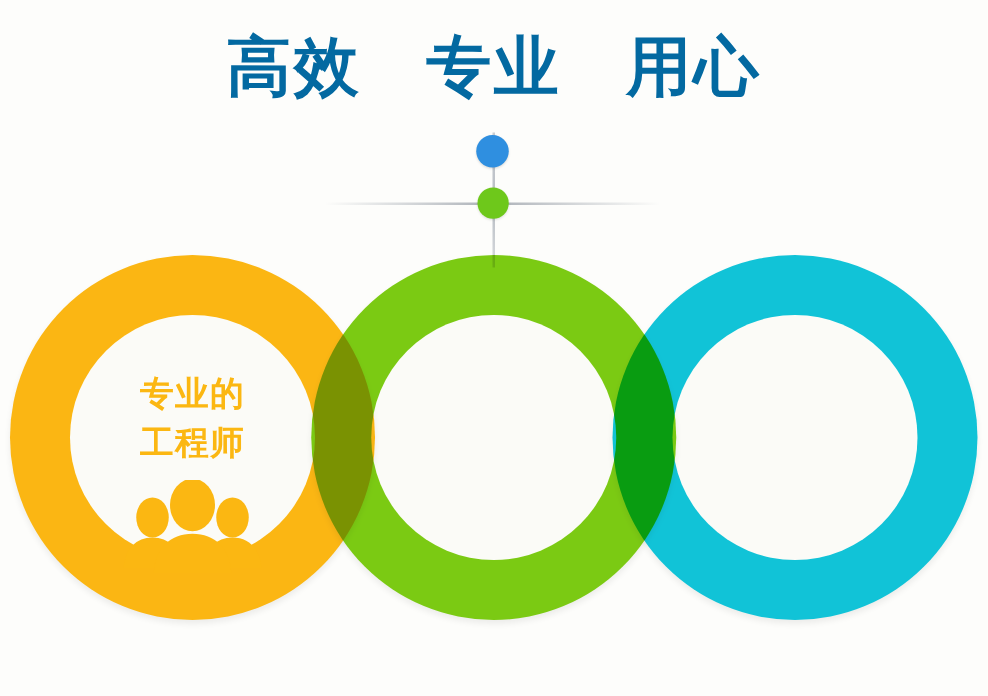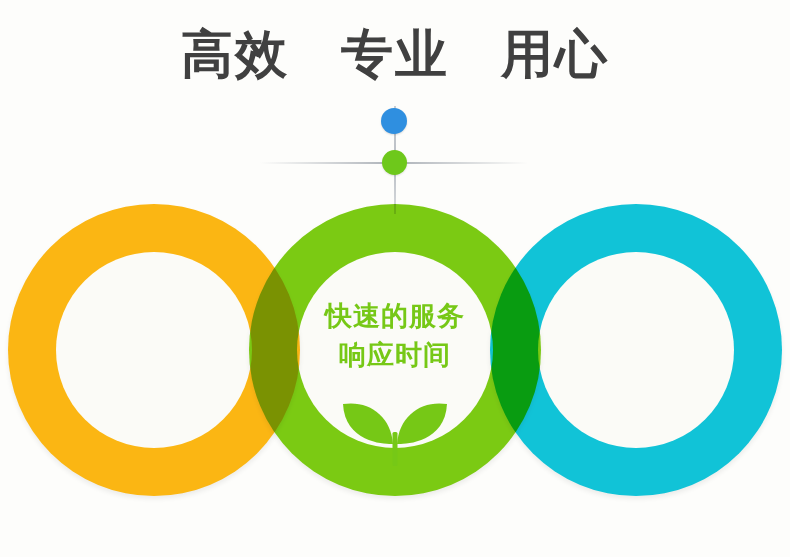--- a/index.html
+++ b/index.html
@@ -22,21 +22,21 @@
   }
 
   
   .headline {
     position: absolute;
     top: 28px;
     left: 0;
     width: 790px;
     text-align: center;
     white-space: nowrap;
-    color: #404040;
+    color: #0369a1;
     font-size: 52px;
     font-weight: 700;
     letter-spacing: 2px;
     line-height: 1;
     font-family: "DejaVu Sans", "Liberation Sans", sans-serif;
   }
   .headline .hw {
     display: inline-block;
     margin: 0 26px;
   }
@@ -174,31 +174,34 @@
     <div class="dot-blue"></div>
     <div class="dot-green"></div>
   </div>
 
   <div class="rings">
     <div class="ring ring-orange"></div>
     <div class="ring ring-green"></div>
     <div class="ring ring-cyan"></div>
   </div>
 
-
-  <div class="card card-green">
-    <div class="card-text t-green">
-      <span class="ln">快速的服务</span>
-      <span class="ln">响应时间</span>
+  <div class="card card-orange">
+    <div class="card-text t-orange">
+      <span class="ln">专业的</span>
+      <span class="ln">工程师</span>
     </div>
     <div class="card-icon">
-      <svg width="116" height="84" viewBox="0 0 116 84" aria-hidden="true">
-        <g fill="#76c816">
-          <path d="M54 60C46 60 8 58 6 20c26-4 48 12 50 40z"></path>
-          <path d="M62 60c8 0 46-2 48-40-26-4-48 12-50 40z"></path>
-          <rect x="55.5" y="48" width="5" height="34" rx="1.5"></rect>
+      <svg width="112" height="80" viewBox="0 0 112 80" aria-hidden="true">
+        <g fill="#fbb712">
+          <ellipse cx="24" cy="30" rx="13" ry="16"></ellipse>
+          <path d="M24 46c-13 0-22 9-23 24h46c-1-15-10-24-23-24z"></path>
+          <ellipse cx="88" cy="30" rx="13" ry="16"></ellipse>
+          <path d="M88 46c-13 0-22 9-23 24h46c-1-15-10-24-23-24z"></path>
+          <ellipse cx="56" cy="20" rx="18" ry="21"></ellipse>
+          <path d="M56 43c-18 0-30 12-31 31h62c-1-19-13-31-31-31z"></path>
         </g>
       </svg>
     </div>
   </div>
 
 
+
 </div>
 
 </body></html>

